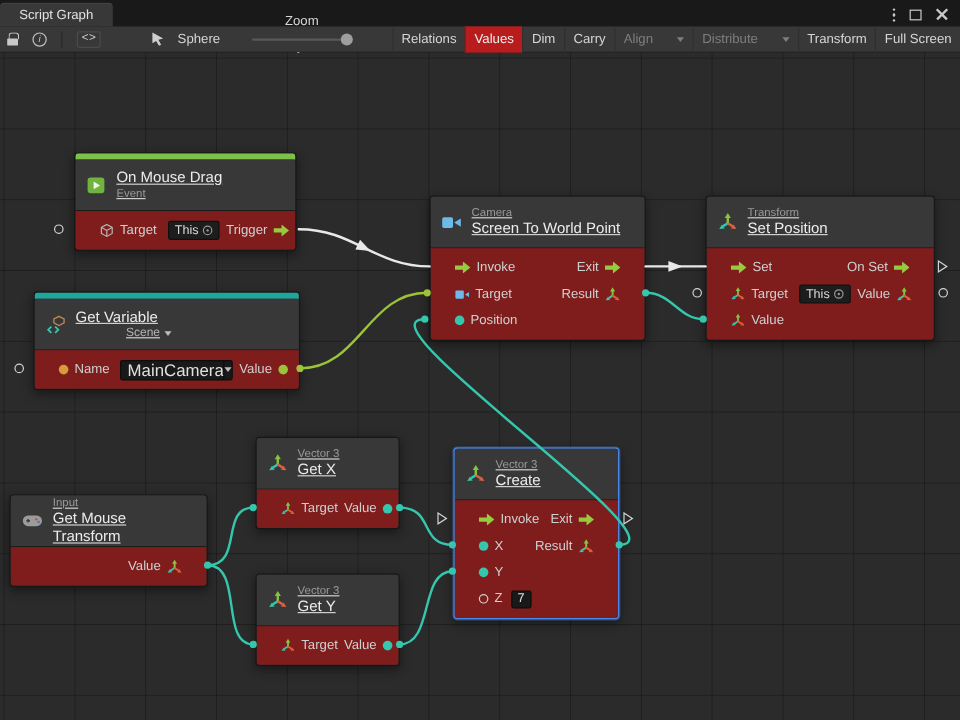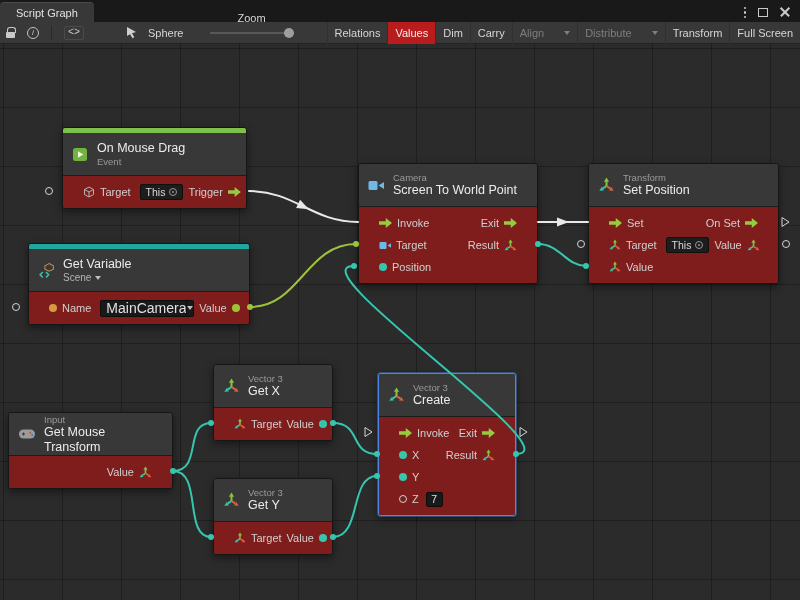--- a/index.html
+++ b/index.html
@@ -60,25 +60,25 @@
     overflow:hidden; }
 
   
   .node { position:absolute; background:#333333; border:1px solid #161616; border-radius:3px;
     box-shadow:0 3px 9px rgba(0,0,0,0.45); font-size:11px; color:#cfcfcf; }
   .node.selected { border-color:#4a87e8; box-shadow:0 0 0 1px rgba(74,135,232,0.45), 0 3px 9px rgba(0,0,0,0.45); }
   .accent { height:5px; border-radius:2px 2px 0 0; }
   .accent.green { background:#7cc24a; }
   .accent.teal { background:#1fa79d; }
   .head { height:42px; padding:5px 9px; display:flex; align-items:center; gap:8px; background:#383838;
-    border-radius:2px 2px 0 0; }
+    border-radius:2px 2px 0 0;text-decoration:underline; }
   .titles { display:flex; flex-direction:column; justify-content:center; }
   .kind { font-size:9.5px; line-height:11px; color:#9a9a9a; }
   .title { font-size:12.5px; line-height:15px; color:#ececec; }
-  .scope { display:flex; align-items:center; gap:4px; font-size:10px; line-height:12px; color:#b5b5b5; cursor:pointer; }
+  .scope { display:flex; align-items:center; gap:4px; font-size:10px; line-height:12px; color:#b5b5b5; cursor:pointer;margin-left:42px; }
   .nbody { border-top:1px solid #1c1c1c; background:#7f1d1d; padding:5px 20px; border-radius:0 0 2px 2px; }
   .row { display:flex; align-items:center; height:22px; gap:5px; }
   .right { margin-left:auto; display:flex; align-items:center; gap:5px; }
   .plabel { color:#cfcfcf; font-size:11px; }
 
   
   .farrow { width:13px; height:10px; background:#96cb3f; flex:0 0 auto;
     clip-path:polygon(0 32%, 52% 32%, 52% 0, 100% 50%, 52% 100%, 52% 68%, 0 68%); }
   .pc { width:8px; height:8px; border-radius:50%; flex:0 0 auto; }
   .pc.teal { background:#35c7ad; }

